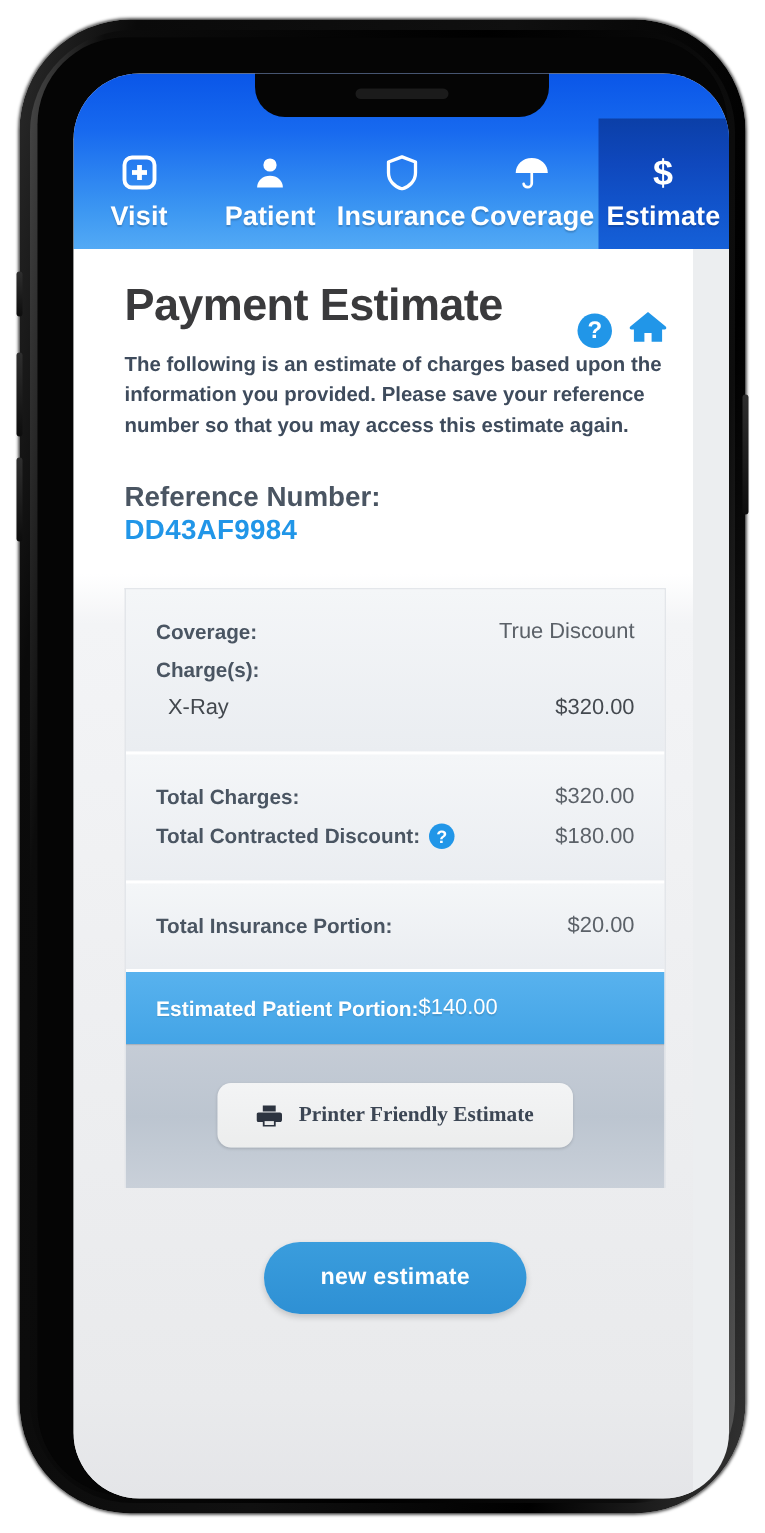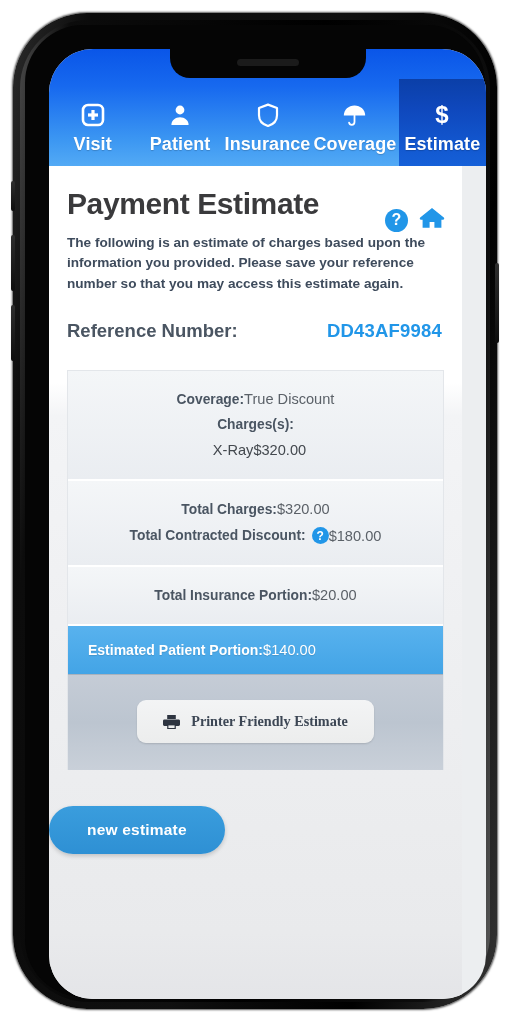--- a/index.html
+++ b/index.html
@@ -134,20 +134,21 @@
 
   
   .page {
     position: absolute;
     left: 0;
     top: 117px;
     width: 413px;
     height: 833px;
     background: linear-gradient(180deg,#ffffff 0%,#ffffff 26%,#f3f4f6 30%,#e9eaec 92%,#e4e5e8 100%);
     overflow: hidden;
+    padding-left: 16px;
   }
 
   .head-block {
     padding: 22px 18px 0 18px;
     position: relative;
   }
   .page-title {
     font-size: 30px;
     font-weight: bold;
     color: #3a3a3c;
@@ -185,20 +186,21 @@
     color: #3e4b5c;
     max-width: 400px;
   }
 
   .refrow {
     display: flex;
     align-items: flex-start;
     justify-content: space-between;
     margin-top: 26px;
     padding-right: 2px;
+    flex-direction: column;
   }
   .ref-label {
     font-size: 18.5px;
     font-weight: bold;
     color: #4a5562;
   }
   .ref-value {
     font-size: 18.5px;
     font-weight: bold;
     color: #2196e8;
@@ -214,21 +216,21 @@
     box-shadow: 0 1px 0 rgba(255,255,255,.6) inset;
   }
   .card-sec {
     background: linear-gradient(180deg,#f4f6f8 0%,#eaedf1 100%);
     padding: 15px 20px 16px 20px;
   }
   .card-sec + .card-sec { border-top: 2px solid #ffffff; }
 
   .row {
     display: flex;
-    justify-content: center;
+    justify-content: space-between;
     align-items: center;
     padding: 5px 0;
   }
   .row .lbl {
     font-size: 13.8px;
     font-weight: bold;
     color: #4a5562;
     display: flex;
     align-items: center;
     gap: 6px;
@@ -299,21 +301,21 @@
     font-weight: bold;
     color: #3c4654;
     cursor: pointer;
     box-shadow: 0 1px 2px rgba(0,0,0,.14);
   }
   .printer-btn svg { display: block; }
 
   
   .new-est-wrap {
     display: flex;
-    justify-content: flex-start;
+    justify-content: center;
     margin-top: 36px;
   }
   .new-est-btn {
     background: linear-gradient(180deg,#3a9ddd 0%,#2e90d4 100%);
     color: #ffffff;
     border: none;
     border-radius: 26px;
     padding: 15px 38px;
     font-family: "Liberation Sans", sans-serif;
     font-size: 15.5px;
@@ -418,21 +420,21 @@
         </div>
 
         <div class="card">
 
           <div class="card-sec">
             <div class="row">
               <span class="lbl">Coverage:</span>
               <span class="val">True Discount</span>
             </div>
             <div class="row">
-              <span class="lbl">Charges(s):</span>
+              <span class="lbl">Charge(s):</span>
             </div>
             <div class="row item">
               <span class="lbl">X-Ray</span>
               <span class="val">$320.00</span>
             </div>
           </div>
 
           <div class="card-sec">
             <div class="row">
               <span class="lbl">Total Charges:</span>

